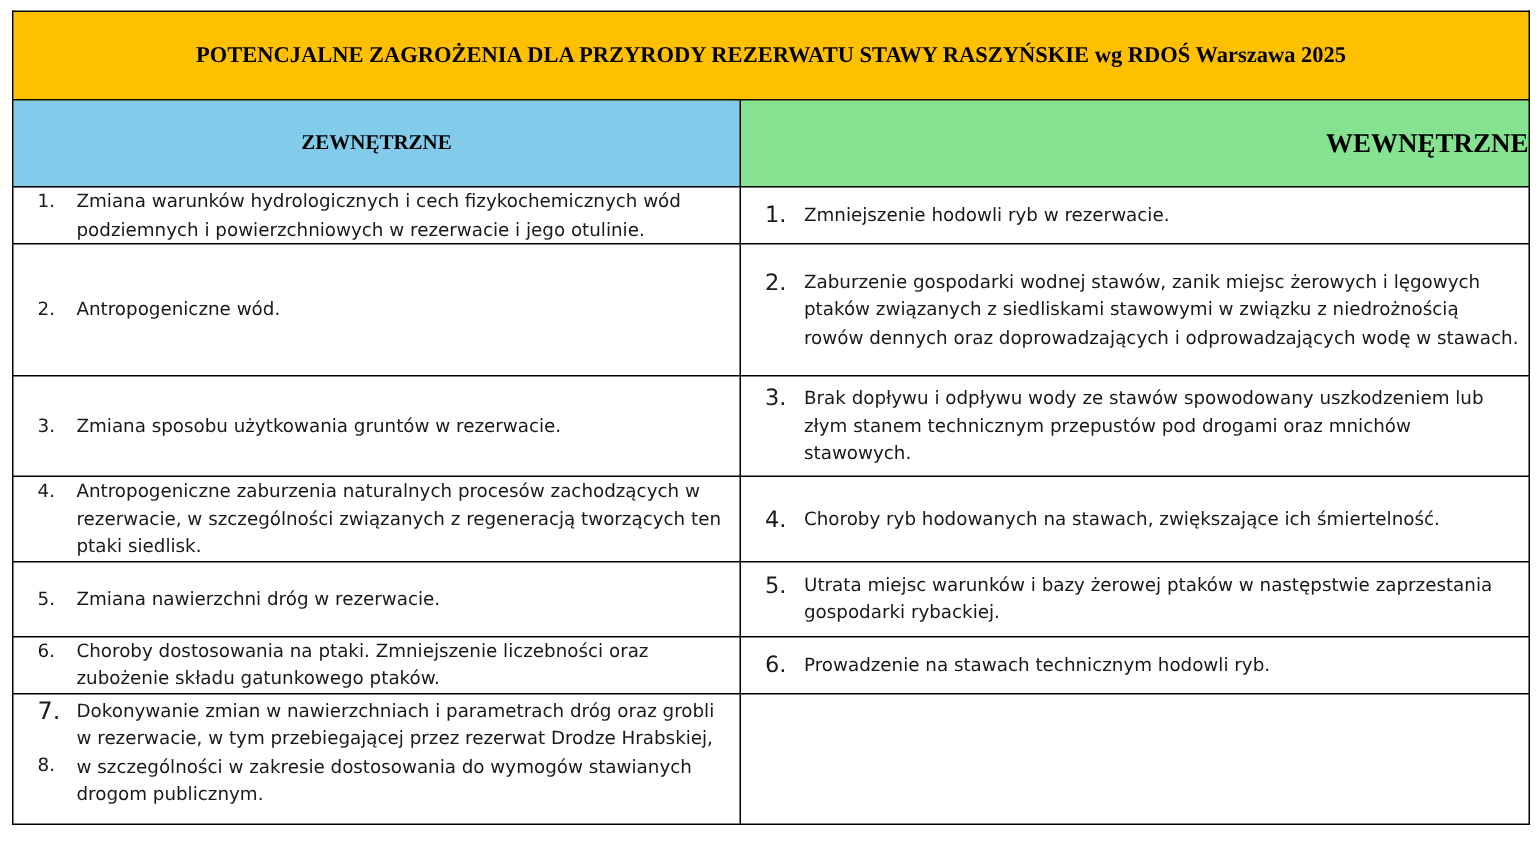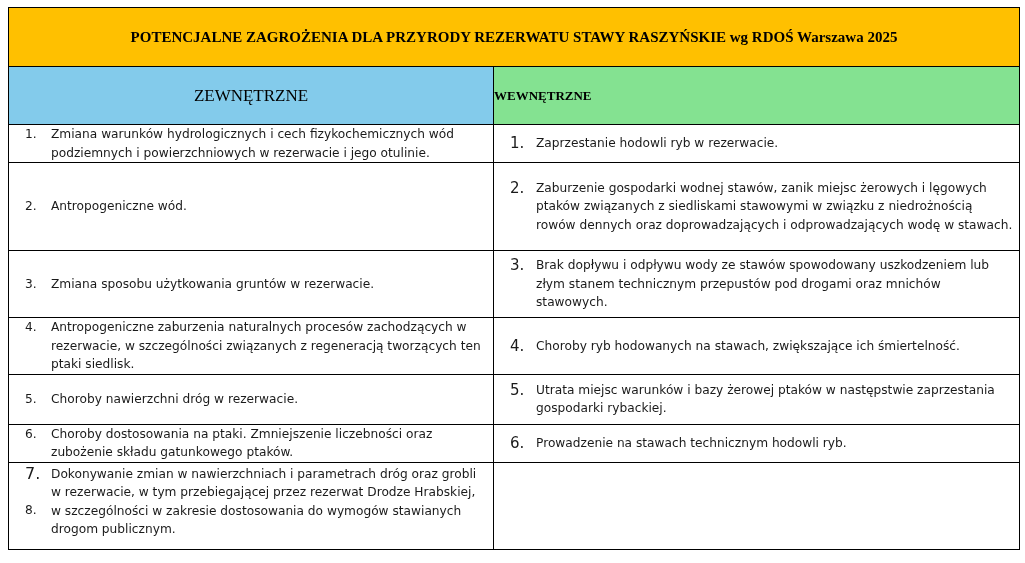--- a/index.html
+++ b/index.html
@@ -8,25 +8,25 @@
     position: absolute; left: 8px; top: 7px; width: 1011px;
     border-collapse: collapse; table-layout: fixed;
   }
   .tbl td { border: 1.5px solid #000; padding: 0; vertical-align: middle; }
   .title-cell {
     background: #ffc000; height: 58px; text-align: center;
     font-family: "Liberation Serif", serif; font-weight: bold; font-size: 15px; color: #000;
   }
   .head-left {
     background: #83cbeb; height: 57px; text-align: center;
-    font-family: "Liberation Serif", serif; font-weight: normal; font-size: 17px; color: #000;
+    font-family: "Liberation Serif", serif; font-weight: bold; font-size: 14px; color: #000;
   }
   .head-right {
-    background: #84e291; height: 57px; text-align: left;
-    font-family: "Liberation Serif", serif; font-weight: bold; font-size: 13px; color: #000;
+    background: #84e291; height: 57px; text-align: right;
+    font-family: "Liberation Serif", serif; font-weight: bold; font-size: 18px; color: #000;
   }
   .item {
     display: flex; align-items: flex-start;
     font-family: "DejaVu Sans", sans-serif; font-size: 12.2px; line-height: 18.5px; color: #1a1a1a;
   }
   .left .item { padding-left: 16px; padding-right: 6px; }
   .right .item { padding-left: 16px; padding-right: 6px; }
   .num { width: 26px; flex: 0 0 26px; }
   .right .num { font-size: 15px; width: 26px; flex: 0 0 26px; line-height: 18px; }
   .txt { flex: 1; }
@@ -56,21 +56,21 @@
   <tr class="r1">
     <td class="left">
       <div class="item">
         <span class="num">1.</span>
         <span class="txt">Zmiana warunków hydrologicznych i cech fizykochemicznych wód podziemnych i powierzchniowych w rezerwacie i jego otulinie.</span>
       </div>
     </td>
     <td class="right">
       <div class="item">
         <span class="num">1.</span>
-        <span class="txt">Zaprzestanie hodowli ryb w rezerwacie.</span>
+        <span class="txt">Zmniejszenie hodowli ryb w rezerwacie.</span>
       </div>
     </td>
   </tr>
   <tr class="r2">
     <td class="left">
       <div class="item">
         <span class="num">2.</span>
         <span class="txt">Antropogeniczne wód.</span>
       </div>
     </td>
@@ -106,21 +106,21 @@
       <div class="item">
         <span class="num">4.</span>
         <span class="txt">Choroby ryb hodowanych na stawach, zwiększające ich śmiertelność.</span>
       </div>
     </td>
   </tr>
   <tr class="r5">
     <td class="left">
       <div class="item">
         <span class="num">5.</span>
-        <span class="txt">Choroby nawierzchni dróg w rezerwacie.</span>
+        <span class="txt">Zmiana nawierzchni dróg w rezerwacie.</span>
       </div>
     </td>
     <td class="right">
       <div class="item">
         <span class="num">5.</span>
         <span class="txt">Utrata miejsc warunków i bazy żerowej ptaków w następstwie zaprzestania gospodarki rybackiej.</span>
       </div>
     </td>
   </tr>
   <tr class="r6">

